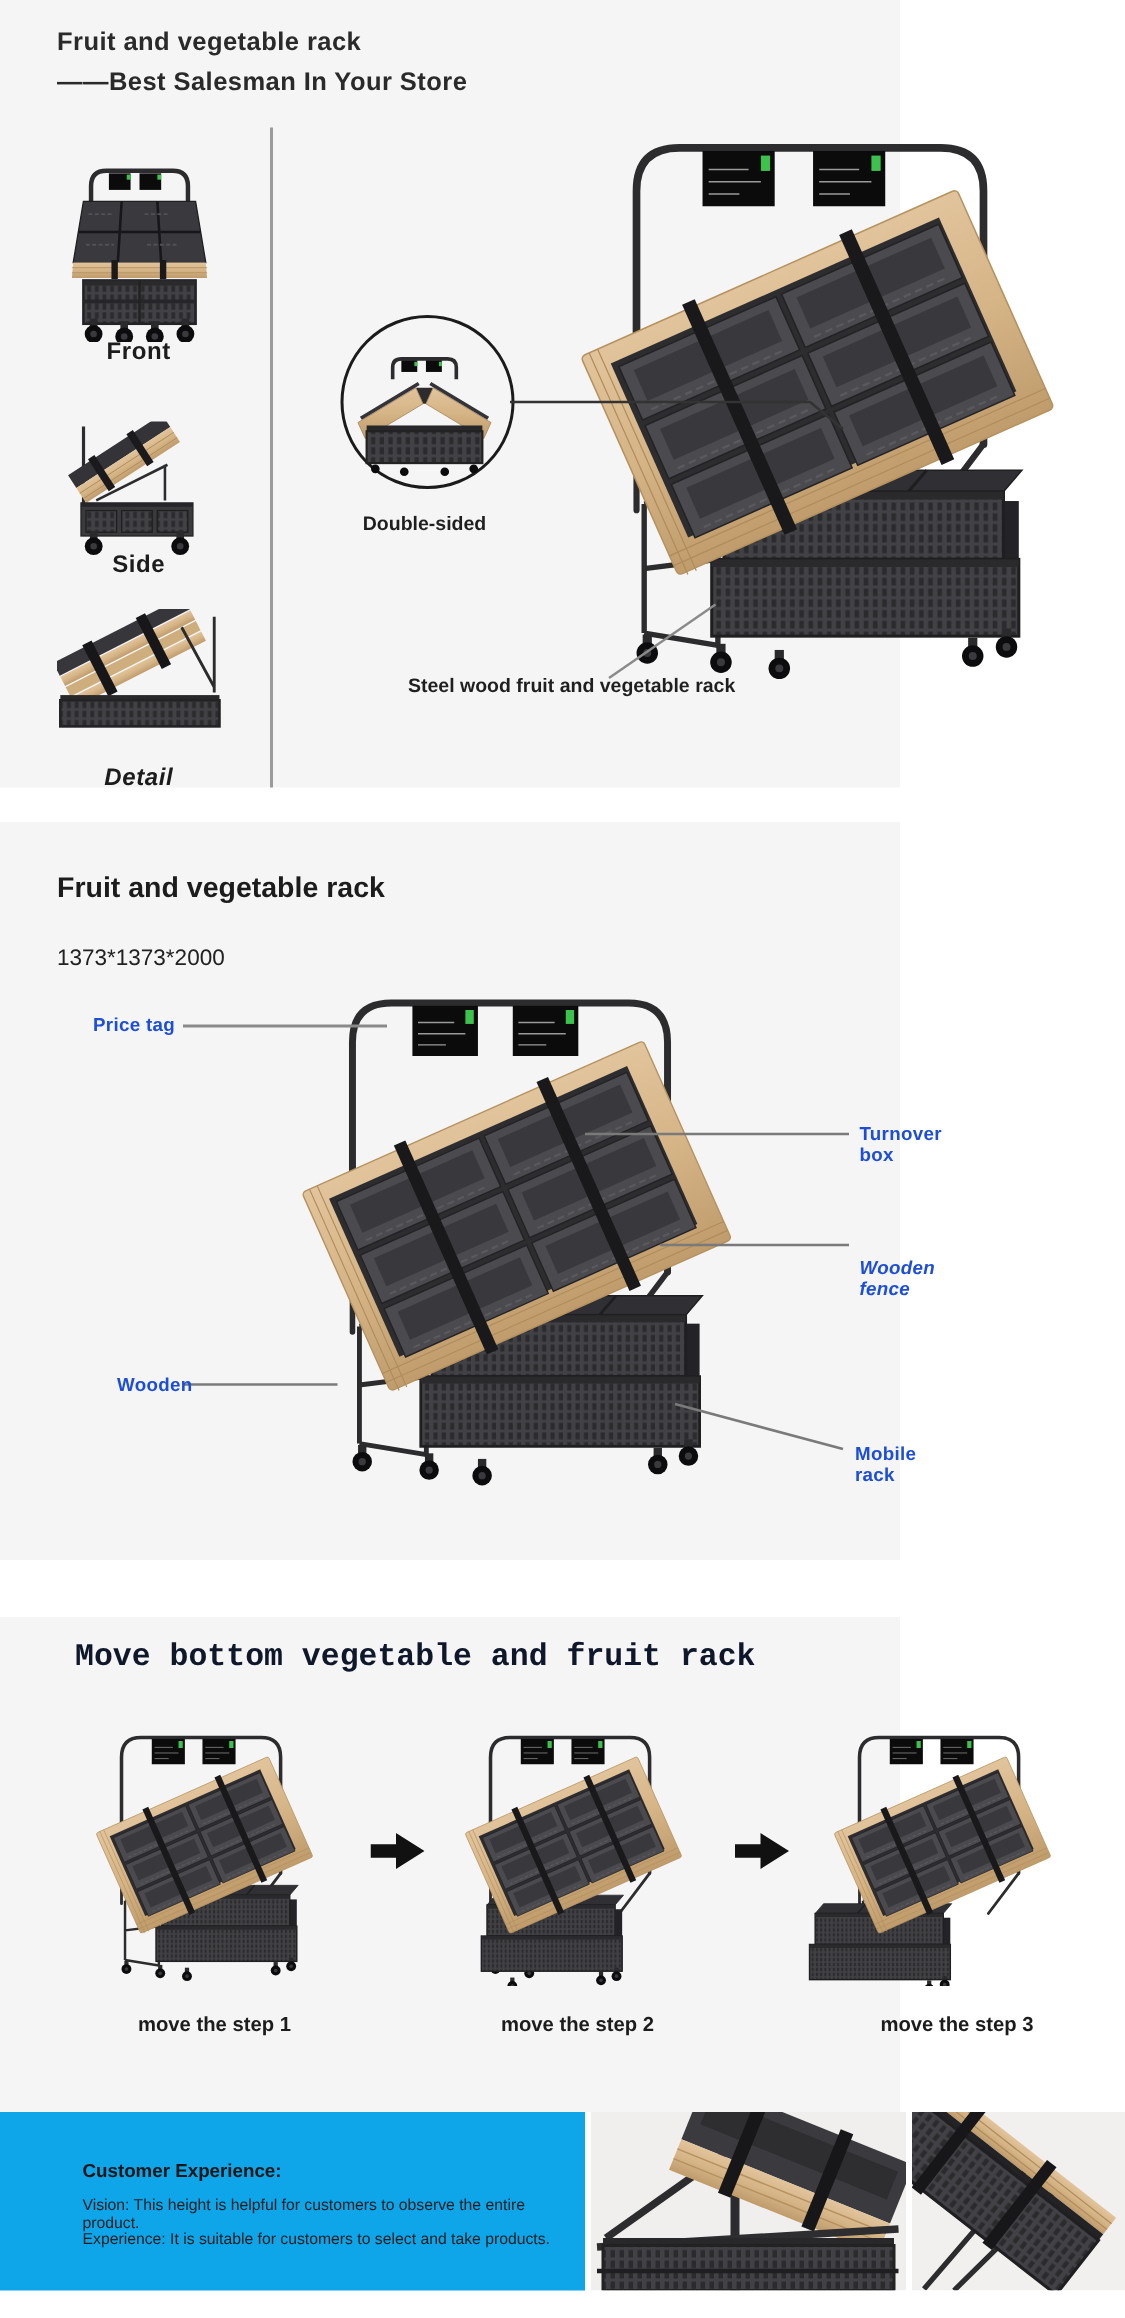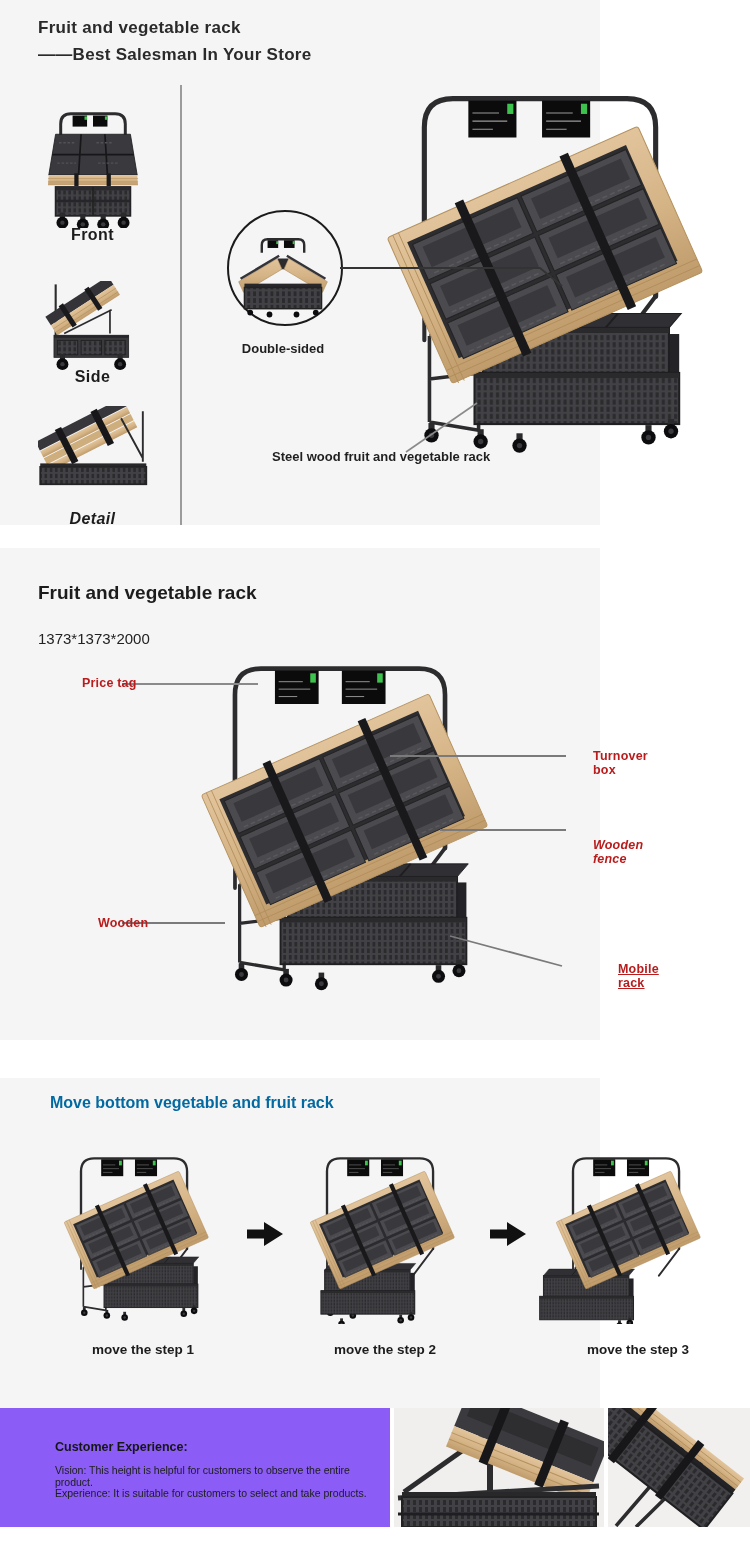--- a/index.html
+++ b/index.html
@@ -7,29 +7,29 @@
           font-family:"Liberation Sans",sans-serif;color:#1f1f1f;overflow:hidden;}
   .sec{position:absolute;left:0;width:600px;background:#f5f5f6;}
   .sec1{top:0;height:525px;}
   .sec2{top:548px;height:492px;}
   .sec3{top:1078px;height:330px;}
   .abs{position:absolute;}
   .title-lg{font-size:17px;font-weight:600;letter-spacing:.3px;color:#2a2a2a;}
   .title-b{font-size:19px;font-weight:700;color:#1c1c1c;}
   .dims{font-size:15px;color:#222;}
   .viewcap{font-size:16px;font-weight:700;letter-spacing:.4px;color:#1c1c1c;text-align:center;}
-  .lab{font-size:12.5px;font-weight:700;color:#b91c1c;letter-spacing:.2px;margin-left:20px;}
+  .lab{font-size:12.5px;font-weight:700;color:#1d4ed8;letter-spacing:.2px;}
   .stepcap{font-size:13.5px;font-weight:600;color:#1c1c1c;text-align:center;}
-  .sec3-title{font-size:16px;font-weight:700;color:#0369a1;}
+  .sec3-title{font-size:21px;font-weight:700;color:#0f172a;font-family:Liberation Mono, monospace;}
   .divider-v{left:180px;top:85px;width:2px;height:440px;background:#9b9b9b;}
   .circle-inset{left:227px;top:210px;width:112px;height:112px;border:2px solid #1b1b1b;
                 border-radius:50%;background:transparent;}
   .inset-cap{left:225px;top:341px;width:116px;text-align:center;font-size:13px;font-weight:700;}
   .cap1{left:243px;top:449px;font-size:13px;font-weight:700;margin-left:29px;}
-  .panel-gray{position:absolute;top:1408px;left:0;width:390px;height:119px;background:#8b5cf6;}
+  .panel-gray{position:absolute;top:1408px;left:0;width:390px;height:119px;background:#0ea5e9;}
   .panel-h{position:absolute;left:55px;top:32px;font-size:12.5px;font-weight:700;color:#161616;}
   .panel-l{position:absolute;left:55px;width:320px;font-size:10.5px;color:#1d1d1d;}
   .photo{position:absolute;top:1408px;height:119px;overflow:hidden;}
   .photo1{left:394px;width:210px;}
   .photo2{left:608px;width:142px;}
   svg{display:block;}
   .overlay{pointer-events:none;}
 </style>
 </head>
 <body>
@@ -240,21 +240,21 @@
       <line x1="390" y1="208" x2="566" y2="208" stroke="#7a7a7a" stroke-width="1.8"></line>
       <line x1="440" y1="282" x2="566" y2="282" stroke="#7a7a7a" stroke-width="1.8"></line>
       <line x1="122" y1="375" x2="225" y2="375" stroke="#7a7a7a" stroke-width="1.8"></line>
       <line x1="450" y1="388" x2="562" y2="418" stroke="#7a7a7a" stroke-width="1.8"></line>
     </svg>
 
     <div class="abs lab" style="left:62px;top:128px;">Price tag</div>
     <div class="abs lab" style="left:573px;top:201px;">Turnover box</div>
     <div class="abs lab" style="left:573px;top:290px;font-style:italic;">Wooden fence</div>
     <div class="abs lab" style="left:78px;top:368px;">Wooden</div>
-    <div class="abs lab" style="left:598px;top:414px;text-decoration:underline;">Mobile rack</div>
+    <div class="abs lab" style="left:570px;top:414px;">Mobile rack</div>
   </section>
 
   <section class="sec sec3">
     <div class="abs sec3-title" style="left:50px;top:16px;">Move bottom vegetable and fruit rack</div>
 
     <figure class="abs" style="left:40px;top:70px;margin:0;">
       <svg width="174" height="176" viewBox="-30 0 370 375">
         <use href="#rackHeader"></use>
           <use href="#rackStruts"></use>
           <use href="#rackFrame"></use>

